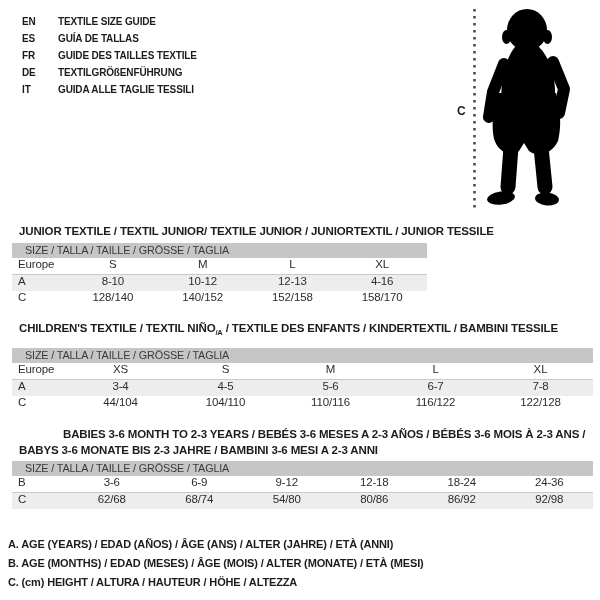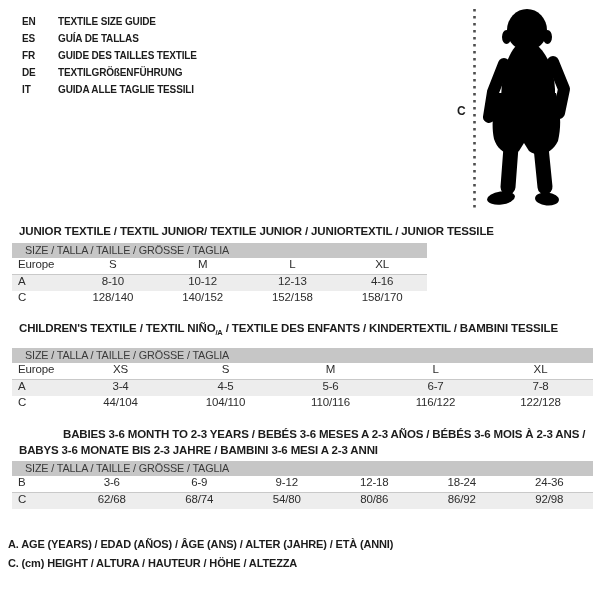--- a/index.html
+++ b/index.html
@@ -162,16 +162,17 @@
       <span class="cell">68/74</span>
       <span class="cell">54/80</span>
       <span class="cell">80/86</span>
       <span class="cell">86/92</span>
       <span class="cell">92/98</span>
     </div>
   </div>
 
   <div class="footnotes">
     <div class="fn">A. AGE (YEARS) / EDAD (AÑOS) / ÂGE (ANS) / ALTER (JAHRE) / ETÀ (ANNI)</div>
+    <div class="fn">B. AGE (MONTHS) / EDAD (MESES) / ÂGE (MOIS) / ALTER (MONATE) / ETÀ (MESI)</div>
     <div class="fn">C. (cm) HEIGHT / ALTURA / HAUTEUR / HÖHE / ALTEZZA</div>
   </div>
 
 </div>
 
 </body></html>

